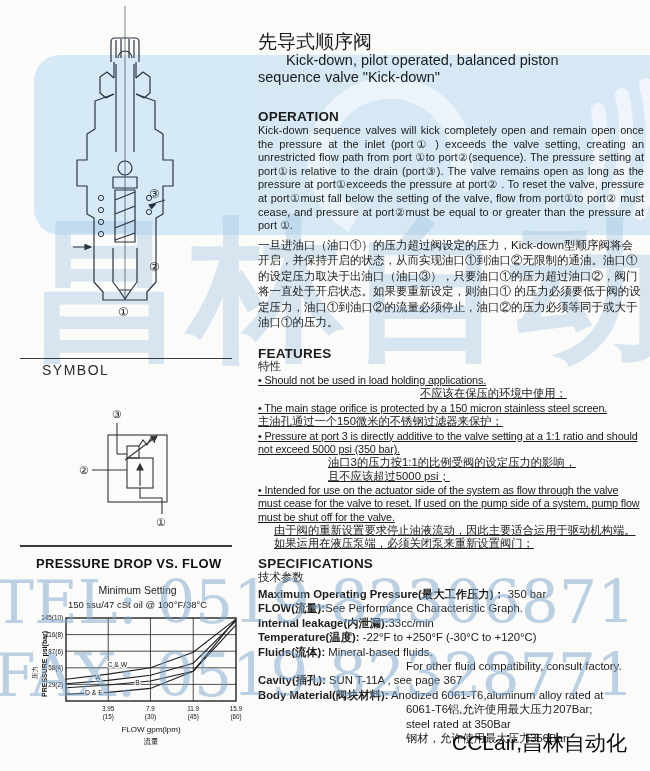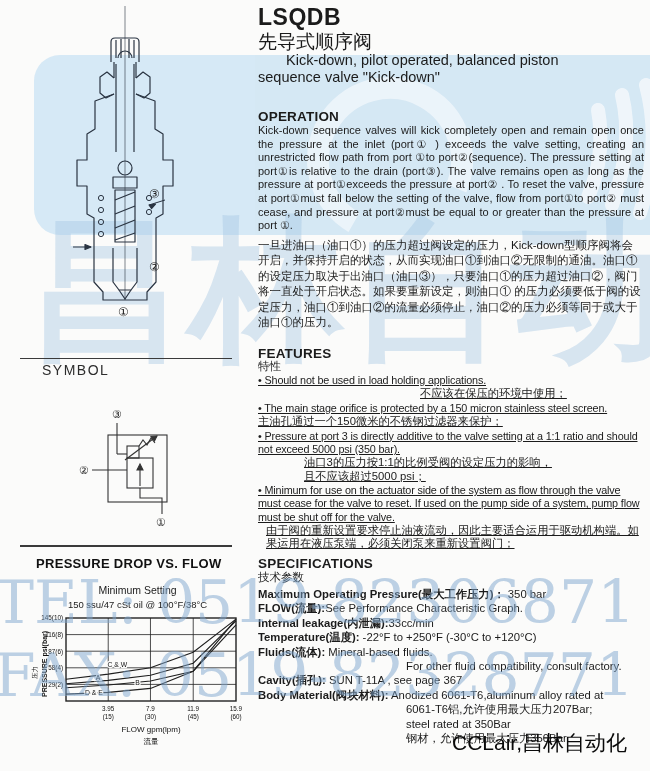--- a/index.html
+++ b/index.html
@@ -171,41 +171,40 @@
         <text x="70.0754716981132" y="68.03103448275863" font-size="6.8" fill="#111" stroke="#fbfbfa" stroke-width="2.6" paint-order="stroke" text-anchor="middle">A</text>
         <text x="109.63522012578616" y="73.18275862068965" font-size="6.8" fill="#111" stroke="#fbfbfa" stroke-width="2.6" paint-order="stroke" text-anchor="middle">B</text>
         <text x="65.79874213836479" y="82.91379310344827" font-size="6.8" fill="#111" stroke="#fbfbfa" stroke-width="2.6" paint-order="stroke" text-anchor="middle">D &amp; E</text>
         <text x="123" y="120" text-anchor="middle" font-size="8" fill="#111">FLOW gpm(lpm)</text>
         <text x="123" y="132" text-anchor="middle" font-size="7.5" fill="#111">流量</text>
         <text transform="translate(19,85) rotate(-90)" font-size="7" font-weight="bold" fill="#111">PRESSURE  psi(bar)</text>
         <text transform="translate(9,67) rotate(-90)" font-size="6.5" fill="#111">压力</text>
       </svg>
   </div>
 
-  <div class="abs content rc model">LSQDB</div>
   <div class="abs content rc title-zh">先导式顺序阀</div>
   <div class="abs content rc sub1">Kick-down, pilot operated, balanced piston</div>
   <div class="abs content rc sub2">sequence valve "Kick-down"</div>
 
   <div class="abs content rc sect-h" style="top:109px;">OPERATION</div>
   <div class="abs content rc body-en" style="top:124px;">Kick-down sequence valves will kick completely open and remain open once the pressure at the inlet (port① ) exceeds the valve setting, creating an unrestricted flow path from port ①to port②(sequence). The pressure setting at port①is relative to the drain (port③). The valve remains open as long as the pressure at port①exceeds the pressure at port② . To reset the valve, pressure at port①must fall below the setting of the valve, flow from port①to port② must cease, and pressure at port②must be equal to or greater than the pressure at port ①.</div>
   <div class="abs content rc body-zh" style="top:238px;">一旦进油口（油口①）的压力超过阀设定的压力，Kick-down型顺序阀将会开启，并保持开启的状态，从而实现油口①到油口②无限制的通油。油口①的设定压力取决于出油口（油口③），只要油口①的压力超过油口②，阀门将一直处于开启状态。如果要重新设定，则油口① 的压力必须要低于阀的设定压力，油口①到油口②的流量必须停止，油口②的压力必须等同于或大于油口①的压力。</div>
 
   <div class="abs content rc sect-h" style="top:346px;">FEATURES</div>
   <div class="abs content rc body-zh" style="top:359px;">特性</div>
   <div class="abs content rc" style="top:373px;text-decoration:underline;" id="features-list">
       <div class="feat-en">• Should not be used in load holding applications.</div>
       <div class="feat-zh" style="margin-left: 162px;">不应该在保压的环境中使用；</div>
       <div class="feat-en">• The main stage orifice is protected by a 150 micron stainless steel screen.</div>
       <div class="feat-zh" style="margin-left: 0px;">主油孔通过一个150微米的不锈钢过滤器来保护；</div>
       <div class="feat-en">• Pressure at port 3 is directly additive to the valve setting at a 1:1 ratio and should not exceed 5000 psi (350 bar).</div>
-      <div class="feat-zh" style="margin-left: 46px;">油口3的压力按1:1的比例受阀的设定压力的影响，
+      <div class="feat-zh" style="margin-left: 70px;">油口3的压力按1:1的比例受阀的设定压力的影响，
 且不应该超过5000 psi；</div>
-      <div class="feat-en">• Minimum for use on the actuator side of the system as flow through the valve must cease for the valve to reset. If used on the pump side of a system, pump flow must be shut off for the valve.</div>
-      <div class="feat-zh" style="margin-left: 8px;">由于阀的重新设置要求停止油液流动，因此主要适合运用于驱动机构端。如果运用在液压泵端，必须关闭泵来重新设置阀门；</div>
+      <div class="feat-en">• Intended for use on the actuator side of the system as flow through the valve must cease for the valve to reset. If used on the pump side of a system, pump flow must be shut off for the valve.</div>
+      <div class="feat-zh" style="margin-left: 16px;">由于阀的重新设置要求停止油液流动，因此主要适合运用于驱动机构端。如果运用在液压泵端，必须关闭泵来重新设置阀门；</div>
     </div>
 
   <div class="abs content rc sect-h" style="top:556px;">SPECIFICATIONS</div>
   <div class="abs content rc body-zh" style="top:570px;">技术参数</div>
   <div class="abs content rc" style="top:587px;" id="specs-list">
       <div class="spec-row"><span class="spec-label">Maximum Operating Pressure(最大工作压力)：</span><span> 350 bar</span></div>
       <div class="spec-row"><span class="spec-label">FLOW(流量):</span><span>See Performance Characteristic Graph.</span></div>
       <div class="spec-row"><span class="spec-label">Internal leakage(内泄漏):</span><span>33cc/min</span></div>
       <div class="spec-row"><span class="spec-label">Temperature(温度):</span><span> -22°F to +250°F (-30°C to +120°C)</span></div>
       <div class="spec-row"><span class="spec-label">Fluids(流体):</span><span>  Mineral-based fluids.</span></div>

